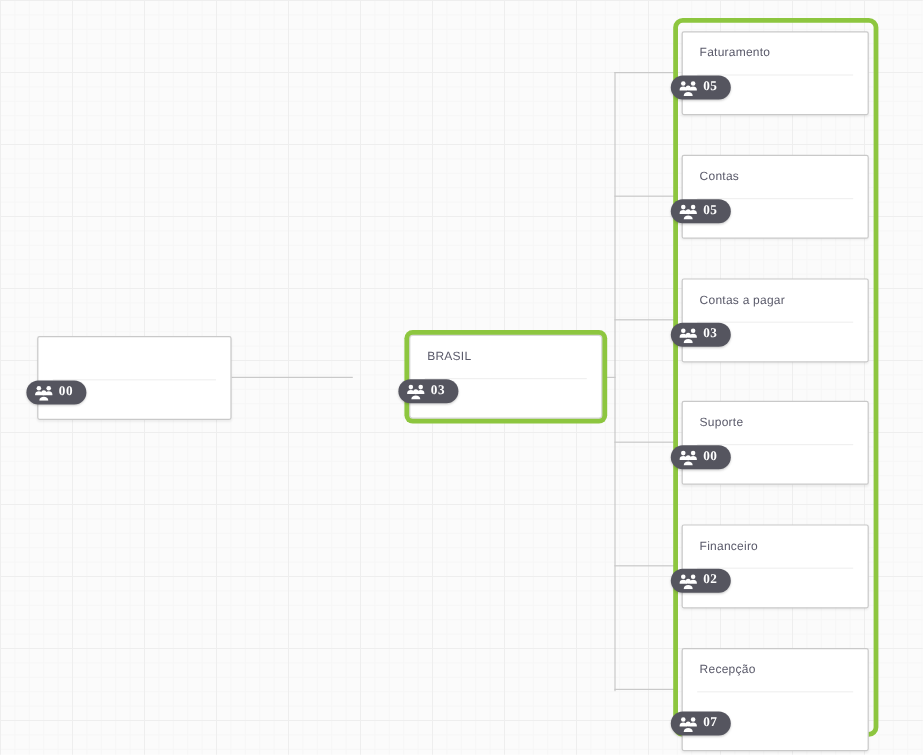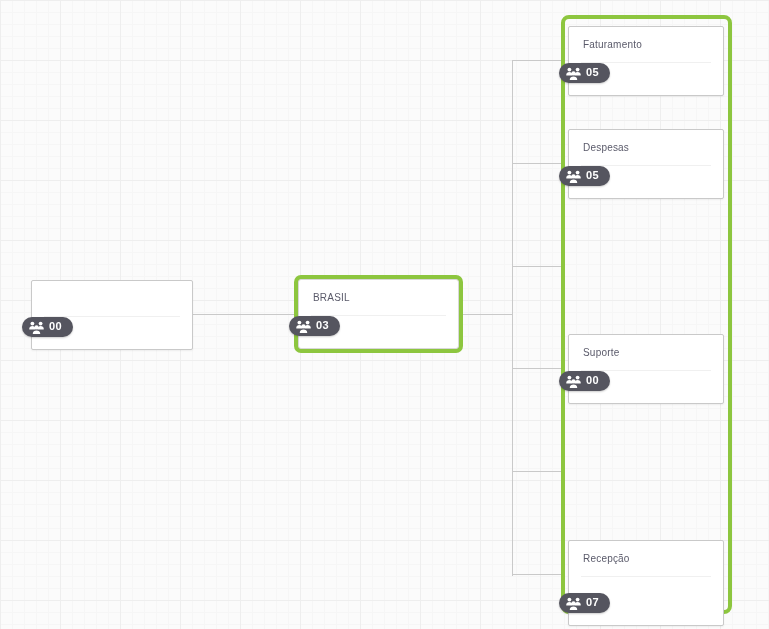--- a/index.html
+++ b/index.html
@@ -73,35 +73,37 @@
     gap: 5px;
     height: 20px;
     padding: 0 11px 0 7px;
     background: #55555f;
     border-radius: 11px;
     color: #ffffff;
     font-size: 11px;
     font-weight: bold;
     letter-spacing: .4px;
     box-shadow: 0 1px 2px rgba(0,0,0,0.2);
+    font-family: Liberation Serif, serif;
   }
   .badge .users-icon {
     display: inline-block;
     width: 15px;
     height: 13px;
     line-height: 0;
   }
   .badge .users-icon svg { display: block; }
   .badge .count { line-height: 1; padding-bottom: 1px; }
 
   
   .node.selected {
     border: 1px solid #d8d8d8;
     box-shadow: 0 0 0 4px #8dc63f, 0 1px 3px rgba(0,0,0,0.12);
     border-radius: 3px;
+    margin-left: 43px;
   }
 
   
   .group-outline {
     position: absolute;
     border: 4px solid #8dc63f;
     border-radius: 8px;
     background: transparent;
     pointer-events: none;
   }
@@ -174,56 +176,90 @@
           <path d="M8.5 7.6c0-1.6 1.4-2.5 3.1-2.5s3.1 0.9 3.1 2.5v0.8H8.5z" fill="#ffffff"></path>
           <circle cx="7.5" cy="6.4" r="2.1" fill="#ffffff"></circle>
           <path d="M3.8 12.6c0-1.9 1.6-3 3.7-3s3.7 1.1 3.7 3v0.4H3.8z" fill="#ffffff"></path>
         </svg>
       </span>
       <span class="count">05</span>
     </div>
   </div>
 
   <div class="node" style="left:568px; top:129px; width:156px; height:70px;">
-    <div class="title">Despesas</div>
+    <div class="title">Contas</div>
     <div class="divider"></div>
     <div class="badge">
       <span class="users-icon">
         <svg width="15" height="13" viewBox="0 0 15 13" xmlns="http://www.w3.org/2000/svg">
           <circle cx="3.4" cy="2.6" r="1.9" fill="#ffffff"></circle>
           <circle cx="11.6" cy="2.6" r="1.9" fill="#ffffff"></circle>
           <path d="M0.3 7.6c0-1.6 1.4-2.5 3.1-2.5s3.1 0.9 3.1 2.5v0.8H0.3z" fill="#ffffff"></path>
           <path d="M8.5 7.6c0-1.6 1.4-2.5 3.1-2.5s3.1 0.9 3.1 2.5v0.8H8.5z" fill="#ffffff"></path>
           <circle cx="7.5" cy="6.4" r="2.1" fill="#ffffff"></circle>
           <path d="M3.8 12.6c0-1.9 1.6-3 3.7-3s3.7 1.1 3.7 3v0.4H3.8z" fill="#ffffff"></path>
         </svg>
       </span>
       <span class="count">05</span>
     </div>
   </div>
 
+  <div class="node" style="left:568px; top:232px; width:156px; height:70px;">
+    <div class="title">Contas a pagar</div>
+    <div class="divider"></div>
+    <div class="badge">
+      <span class="users-icon">
+        <svg width="15" height="13" viewBox="0 0 15 13" xmlns="http://www.w3.org/2000/svg">
+          <circle cx="3.4" cy="2.6" r="1.9" fill="#ffffff"></circle>
+          <circle cx="11.6" cy="2.6" r="1.9" fill="#ffffff"></circle>
+          <path d="M0.3 7.6c0-1.6 1.4-2.5 3.1-2.5s3.1 0.9 3.1 2.5v0.8H0.3z" fill="#ffffff"></path>
+          <path d="M8.5 7.6c0-1.6 1.4-2.5 3.1-2.5s3.1 0.9 3.1 2.5v0.8H8.5z" fill="#ffffff"></path>
+          <circle cx="7.5" cy="6.4" r="2.1" fill="#ffffff"></circle>
+          <path d="M3.8 12.6c0-1.9 1.6-3 3.7-3s3.7 1.1 3.7 3v0.4H3.8z" fill="#ffffff"></path>
+        </svg>
+      </span>
+      <span class="count">03</span>
+    </div>
+  </div>
 
   <div class="node" style="left:568px; top:334px; width:156px; height:70px;">
     <div class="title">Suporte</div>
     <div class="divider"></div>
     <div class="badge">
       <span class="users-icon">
         <svg width="15" height="13" viewBox="0 0 15 13" xmlns="http://www.w3.org/2000/svg">
           <circle cx="3.4" cy="2.6" r="1.9" fill="#ffffff"></circle>
           <circle cx="11.6" cy="2.6" r="1.9" fill="#ffffff"></circle>
           <path d="M0.3 7.6c0-1.6 1.4-2.5 3.1-2.5s3.1 0.9 3.1 2.5v0.8H0.3z" fill="#ffffff"></path>
           <path d="M8.5 7.6c0-1.6 1.4-2.5 3.1-2.5s3.1 0.9 3.1 2.5v0.8H8.5z" fill="#ffffff"></path>
           <circle cx="7.5" cy="6.4" r="2.1" fill="#ffffff"></circle>
           <path d="M3.8 12.6c0-1.9 1.6-3 3.7-3s3.7 1.1 3.7 3v0.4H3.8z" fill="#ffffff"></path>
         </svg>
       </span>
       <span class="count">00</span>
     </div>
   </div>
 
+  <div class="node" style="left:568px; top:437px; width:156px; height:70px;">
+    <div class="title">Financeiro</div>
+    <div class="divider"></div>
+    <div class="badge">
+      <span class="users-icon">
+        <svg width="15" height="13" viewBox="0 0 15 13" xmlns="http://www.w3.org/2000/svg">
+          <circle cx="3.4" cy="2.6" r="1.9" fill="#ffffff"></circle>
+          <circle cx="11.6" cy="2.6" r="1.9" fill="#ffffff"></circle>
+          <path d="M0.3 7.6c0-1.6 1.4-2.5 3.1-2.5s3.1 0.9 3.1 2.5v0.8H0.3z" fill="#ffffff"></path>
+          <path d="M8.5 7.6c0-1.6 1.4-2.5 3.1-2.5s3.1 0.9 3.1 2.5v0.8H8.5z" fill="#ffffff"></path>
+          <circle cx="7.5" cy="6.4" r="2.1" fill="#ffffff"></circle>
+          <path d="M3.8 12.6c0-1.9 1.6-3 3.7-3s3.7 1.1 3.7 3v0.4H3.8z" fill="#ffffff"></path>
+        </svg>
+      </span>
+      <span class="count">02</span>
+    </div>
+  </div>
 
   <div class="node" style="left:568px; top:540px; width:156px; height:86px;">
     <div class="title">Recepção</div>
     <div class="divider"></div>
     <div class="badge">
       <span class="users-icon">
         <svg width="15" height="13" viewBox="0 0 15 13" xmlns="http://www.w3.org/2000/svg">
           <circle cx="3.4" cy="2.6" r="1.9" fill="#ffffff"></circle>
           <circle cx="11.6" cy="2.6" r="1.9" fill="#ffffff"></circle>
           <path d="M0.3 7.6c0-1.6 1.4-2.5 3.1-2.5s3.1 0.9 3.1 2.5v0.8H0.3z" fill="#ffffff"></path>

